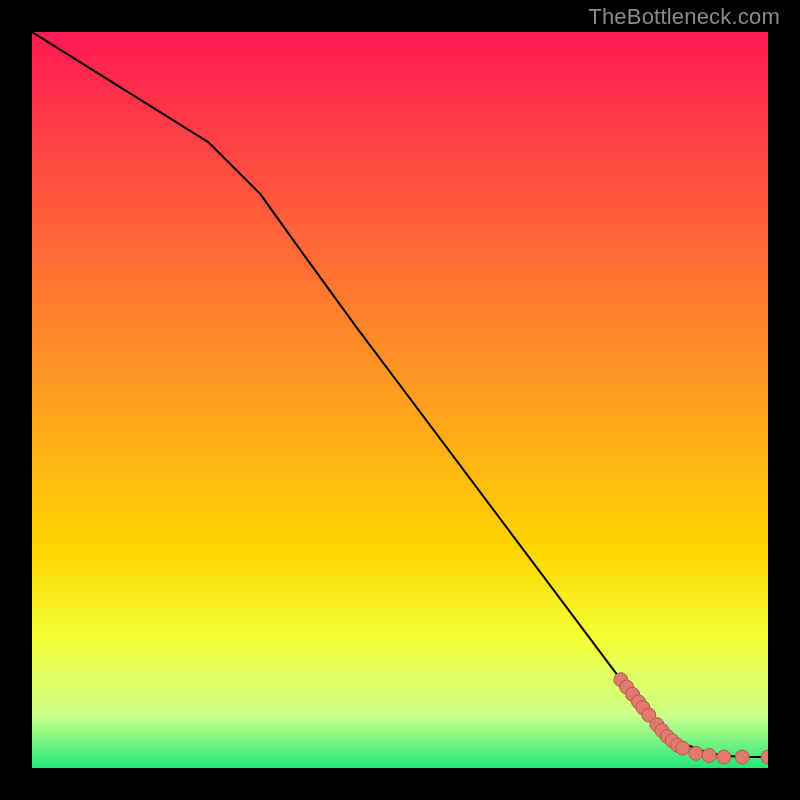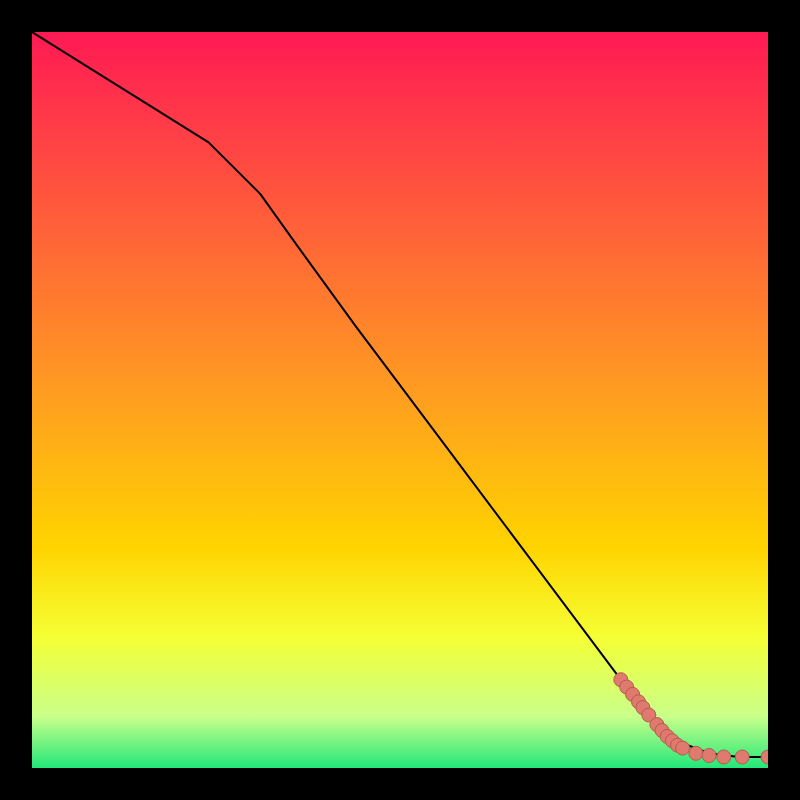--- a/index.html
+++ b/index.html
@@ -35,20 +35,21 @@
     overflow: hidden;
   }
   .plot svg {
     display: block;
   }
 </style>
 </head>
 <body>
 
 <div class="stage">
+  <div class="watermark">TheBottleneck.com</div>
 
   <div class="plot">
     <svg width="736" height="736" viewBox="0 0 736 736" preserveAspectRatio="none">
       <defs>
         <linearGradient id="bg-grad" x1="0" y1="0" x2="0" y2="1">
         <stop offset="0.0%" stop-color="#ff1a53"></stop>
             <stop offset="12.0%" stop-color="#ff3a48"></stop>
             <stop offset="30.0%" stop-color="#ff6a35"></stop>
             <stop offset="48.0%" stop-color="#ff9a22"></stop>
             <stop offset="70.0%" stop-color="#ffd400"></stop>

